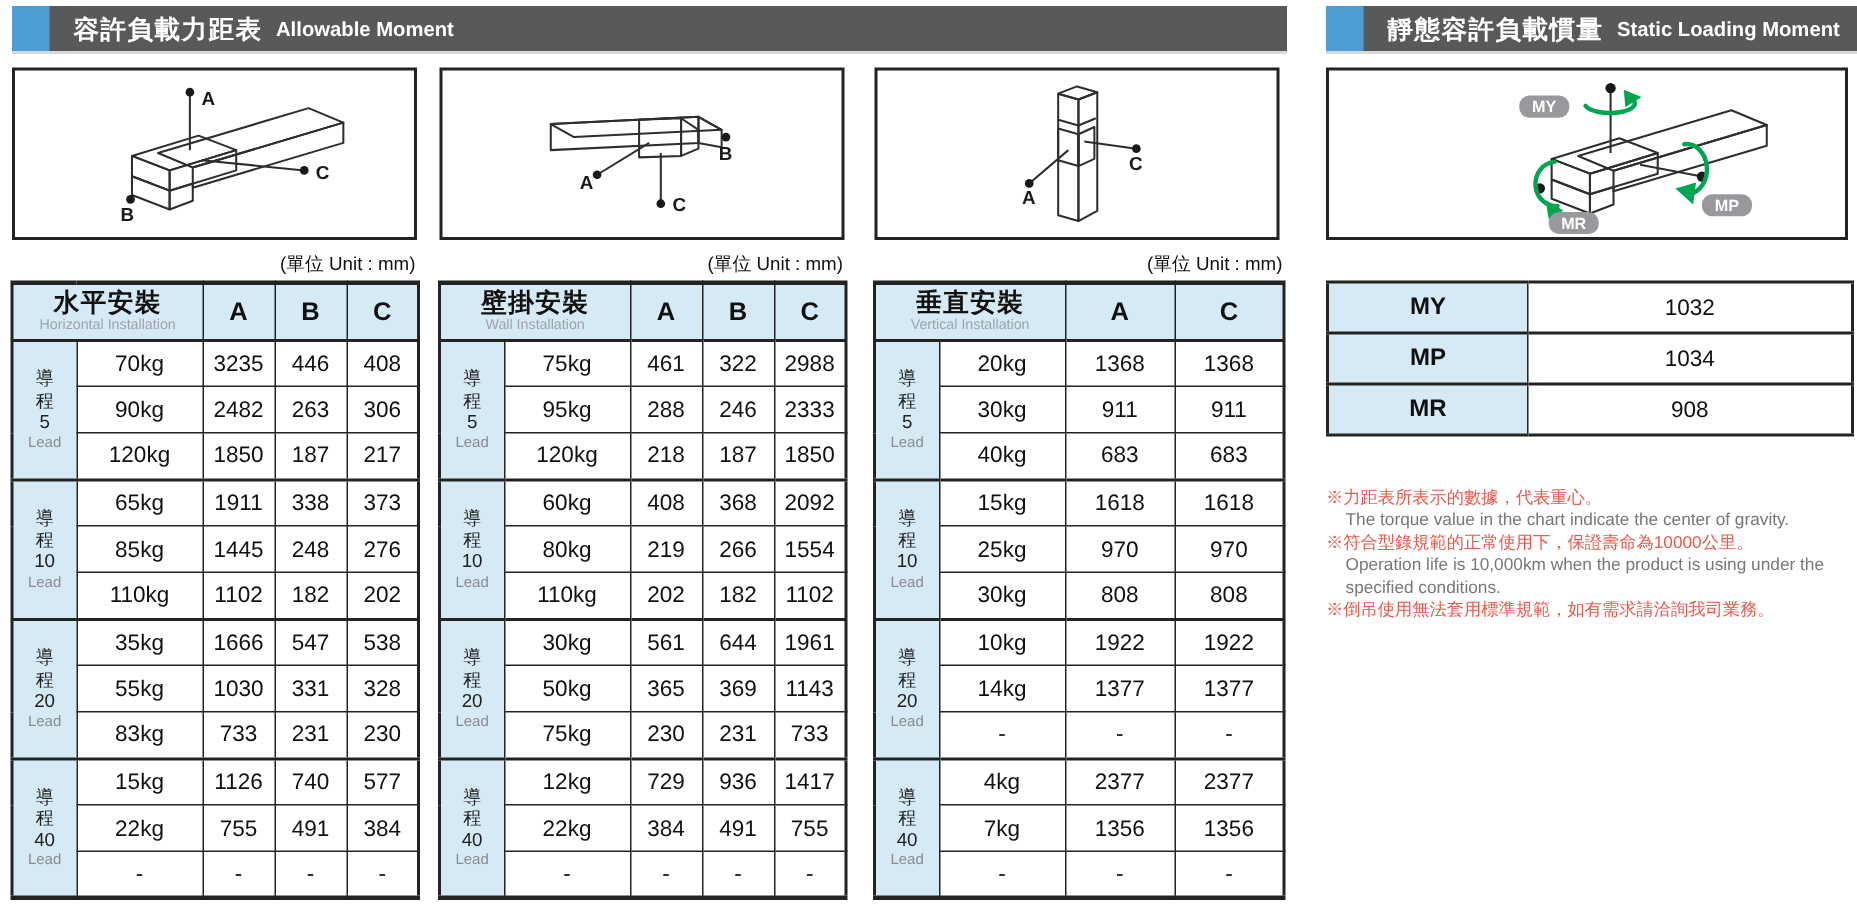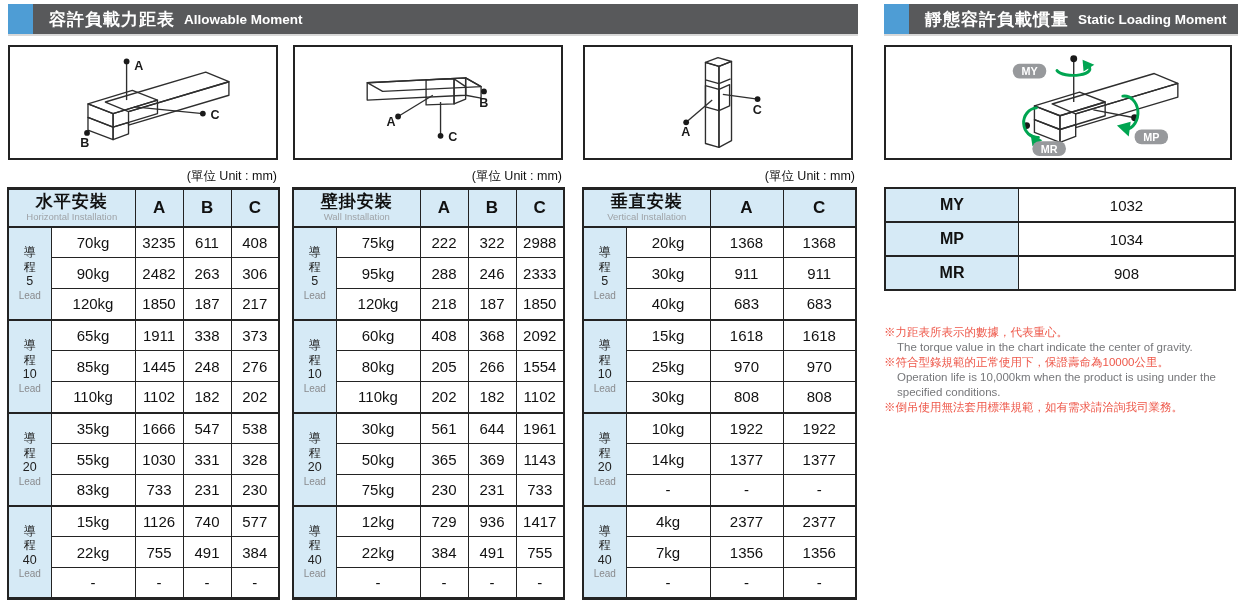--- a/index.html
+++ b/index.html
@@ -217,21 +217,21 @@
       <tbody>
         <tr class="group-start">
           <td class="lead-cell" rowspan="3">
             <div class="lead-ch">導</div>
             <div class="lead-ch">程</div>
             <div class="lead-num">5</div>
             <div class="lead-en">Lead</div>
           </td>
           <td class="weight-cell">70kg</td>
           <td class="value-cell">3235</td>
-          <td class="value-cell">611</td>
+          <td class="value-cell">446</td>
           <td class="value-cell">408</td>
         </tr>
         <tr>
           <td class="weight-cell">90kg</td>
           <td class="value-cell">2482</td>
           <td class="value-cell">263</td>
           <td class="value-cell">306</td>
         </tr>
         <tr>
           <td class="weight-cell">120kg</td>
@@ -334,21 +334,21 @@
       </thead>
       <tbody>
         <tr class="group-start">
           <td class="lead-cell" rowspan="3">
             <div class="lead-ch">導</div>
             <div class="lead-ch">程</div>
             <div class="lead-num">5</div>
             <div class="lead-en">Lead</div>
           </td>
           <td class="weight-cell">75kg</td>
-          <td class="value-cell">222</td>
+          <td class="value-cell">461</td>
           <td class="value-cell">322</td>
           <td class="value-cell">2988</td>
         </tr>
         <tr>
           <td class="weight-cell">95kg</td>
           <td class="value-cell">288</td>
           <td class="value-cell">246</td>
           <td class="value-cell">2333</td>
         </tr>
         <tr>
@@ -364,21 +364,21 @@
             <div class="lead-num">10</div>
             <div class="lead-en">Lead</div>
           </td>
           <td class="weight-cell">60kg</td>
           <td class="value-cell">408</td>
           <td class="value-cell">368</td>
           <td class="value-cell">2092</td>
         </tr>
         <tr>
           <td class="weight-cell">80kg</td>
-          <td class="value-cell">205</td>
+          <td class="value-cell">219</td>
           <td class="value-cell">266</td>
           <td class="value-cell">1554</td>
         </tr>
         <tr>
           <td class="weight-cell">110kg</td>
           <td class="value-cell">202</td>
           <td class="value-cell">182</td>
           <td class="value-cell">1102</td>
         </tr>
         <tr class="group-start">

